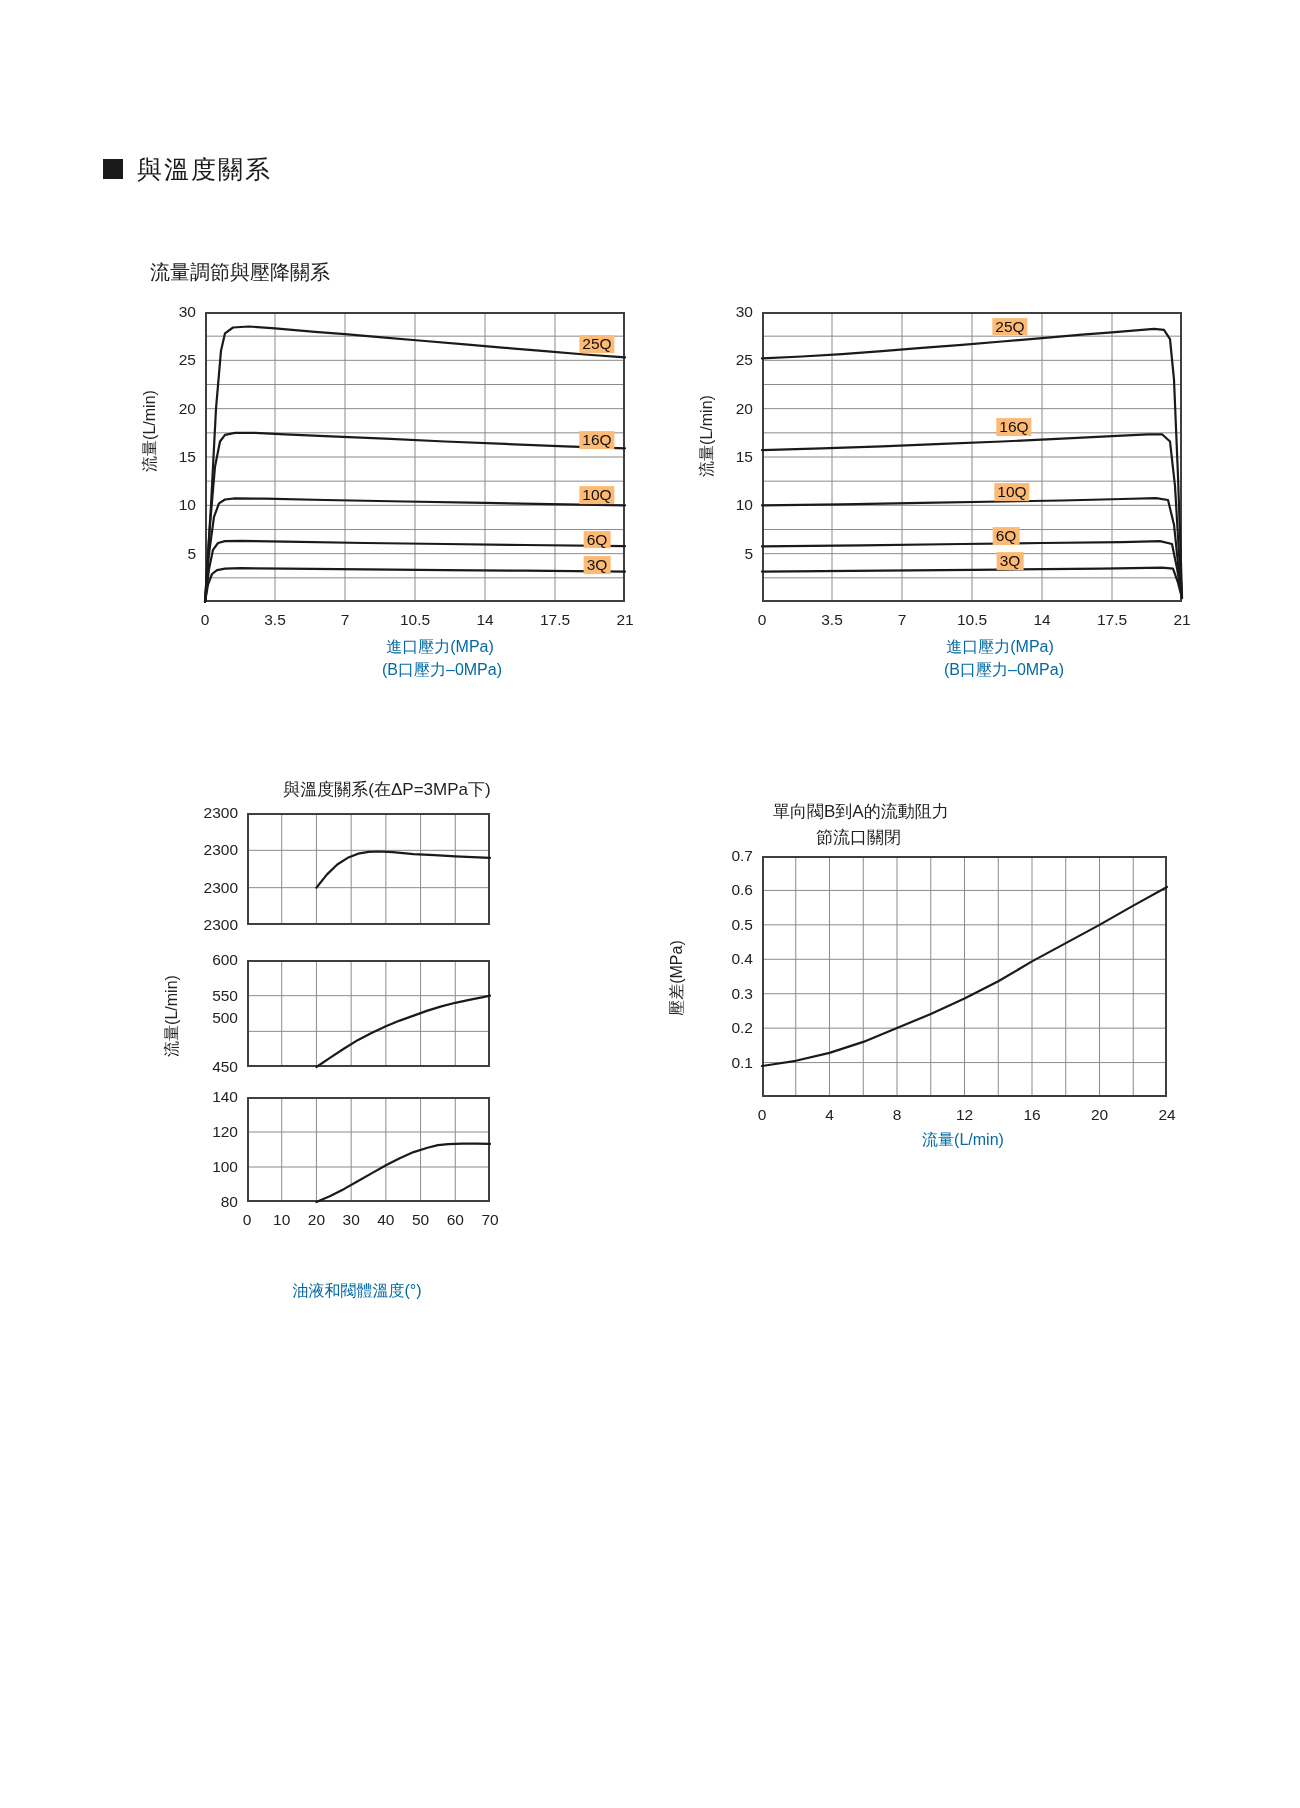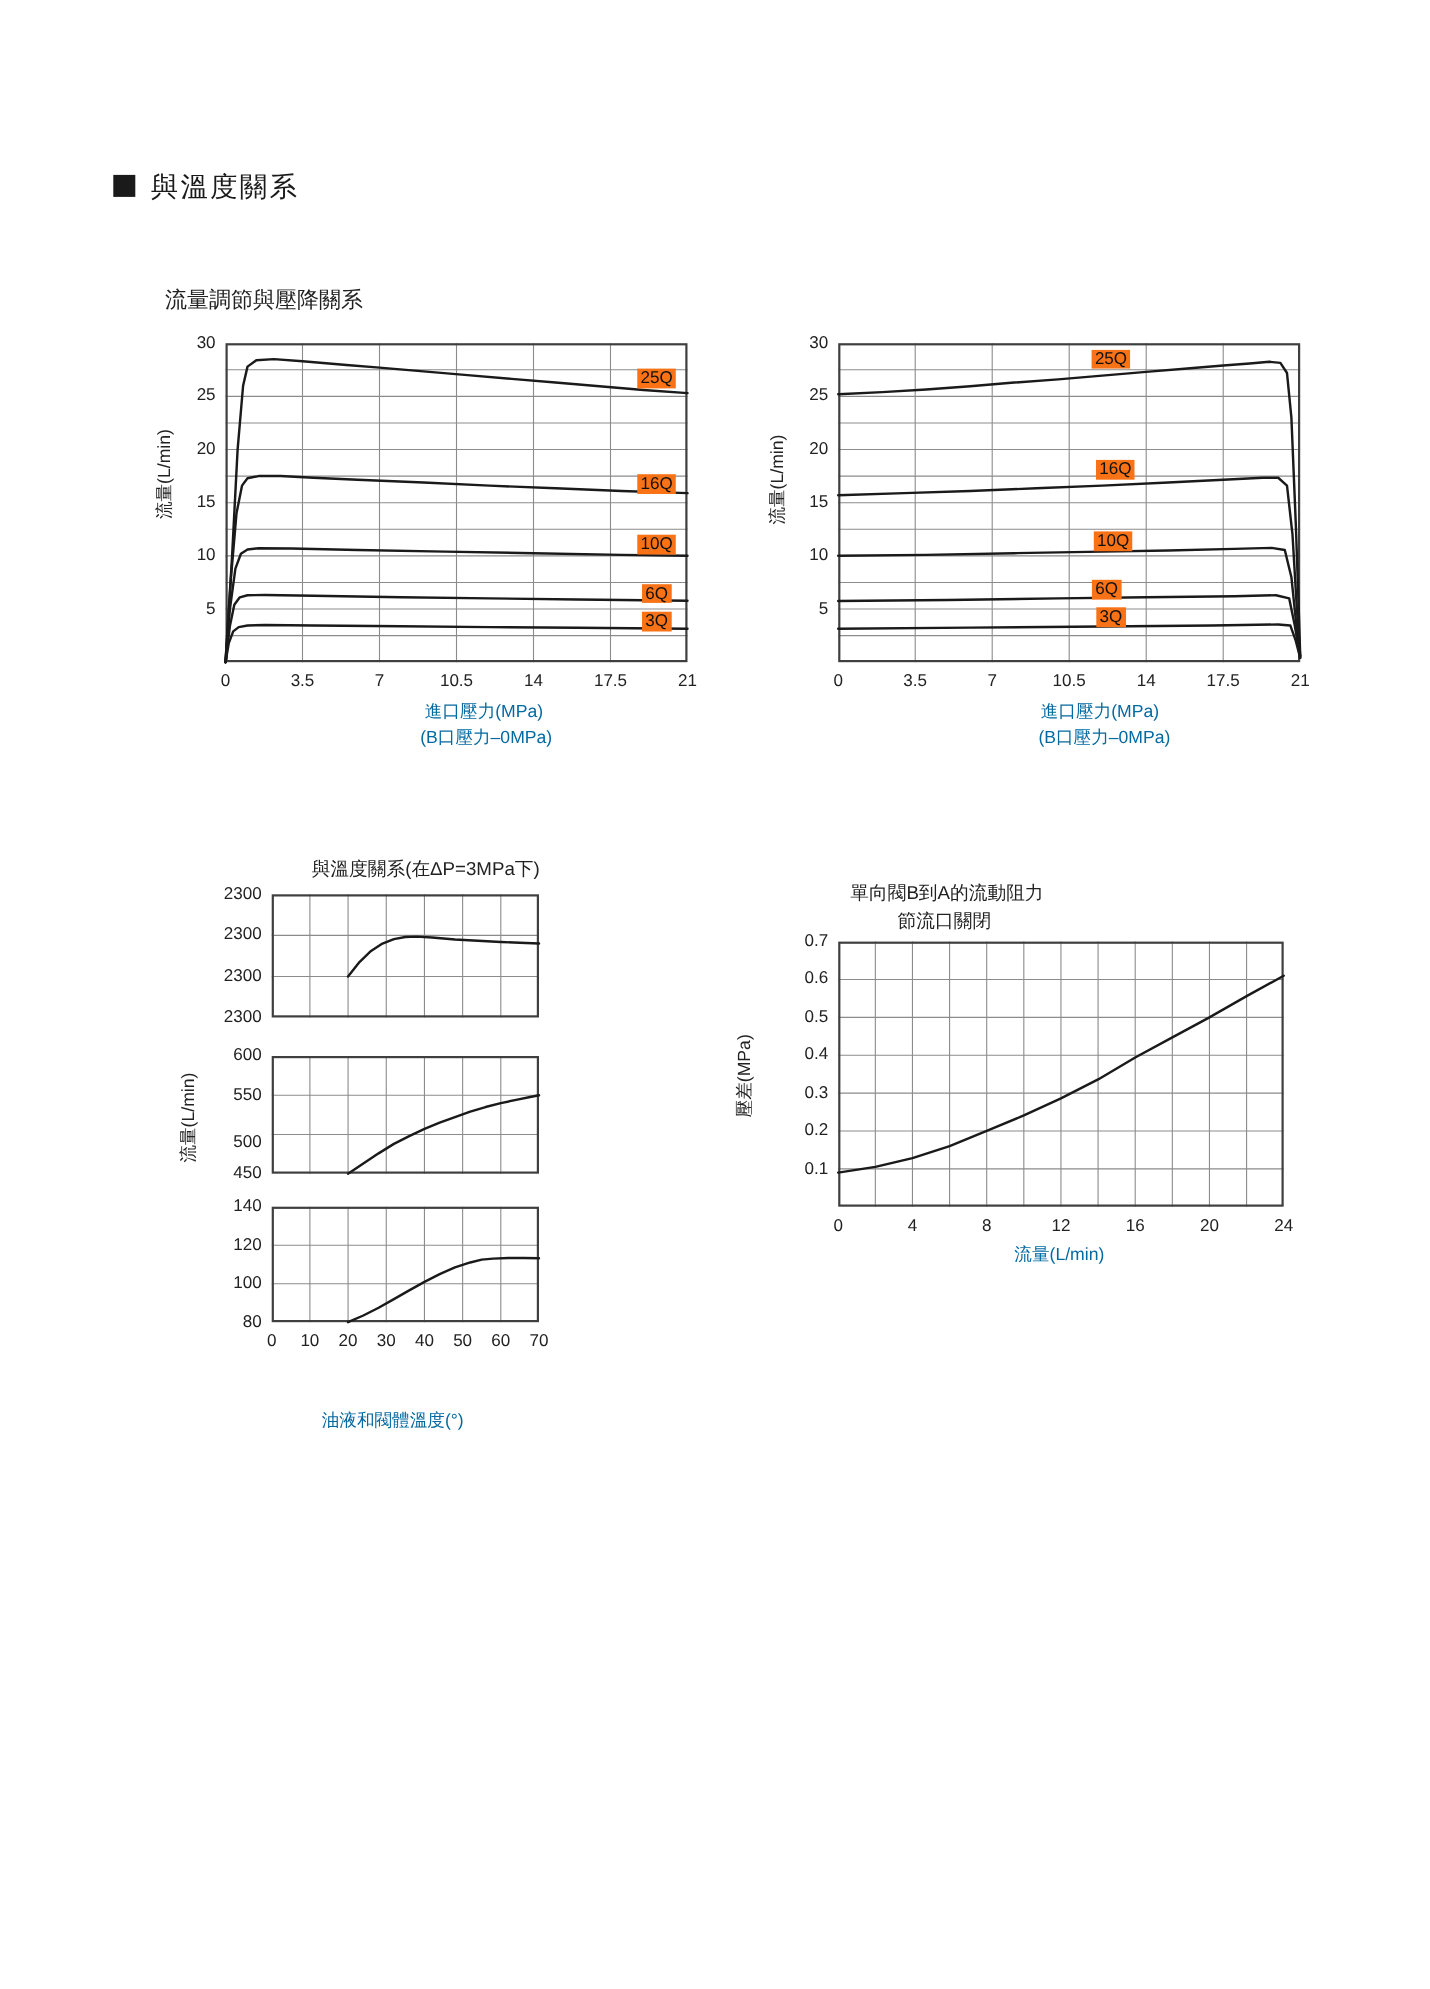--- a/index.html
+++ b/index.html
@@ -9,21 +9,21 @@
   .pgtitle{position:absolute;left:137px;top:153px;font-size:25px;letter-spacing:2px;color:#1a1a1a;white-space:nowrap;}
   .ctitle{position:absolute;font-size:20px;color:#222;white-space:nowrap;}
   .ctitle-c{position:absolute;font-size:17px;color:#222;white-space:nowrap;transform:translateX(-50%);}
   .ctitle-d{position:absolute;font-size:17px;color:#222;white-space:nowrap;}
   .cap{position:absolute;font-size:16px;color:#0369a1;white-space:nowrap;transform:translateX(-50%);}
   .ylab{position:absolute;font-size:16px;color:#222;white-space:nowrap;transform:translate(-50%,-50%) rotate(-90deg);}
   .chart{position:absolute;}
   .chart svg{position:absolute;left:0;top:0;overflow:visible;}
   .xtick{position:absolute;transform:translate(-50%,0);font-size:15.5px;color:#222;white-space:nowrap;}
   .ytick{position:absolute;transform:translate(-100%,-50%);font-size:15.5px;color:#222;white-space:nowrap;}
-  .slabel{position:absolute;transform:translate(-50%,-50%);font-size:15.5px;color:#111;background:#f97316;padding:0 3px;line-height:1.15;white-space:nowrap;}
+  .slabel{position:absolute;transform:translate(-50%,-50%);font-size:15.5px;color:#111;background:#fdba74;padding:0 3px;line-height:1.15;white-space:nowrap;}
   
   #title-a{left:150px;top:259px;}
   #plot-a{left:205px;top:312px;width:420px;height:290px;}
   #ylab-a{left:150px;top:431px;}
   #xcap-a1{left:440px;top:637px;}
   #xcap-a2{left:442px;top:660px;}
   #plot-b{left:762px;top:312px;width:420px;height:290px;}
   #ylab-b{left:707px;top:436px;}
   #xcap-b1{left:1000px;top:637px;}
   #xcap-b2{left:1004px;top:660px;}
@@ -179,21 +179,21 @@
           <line x1="173.57142857142858" x2="173.57142857142858" y1="0" y2="107"></line>
           <line x1="208.28571428571428" x2="208.28571428571428" y1="0" y2="107"></line>
           <line y1="71.33333333333334" y2="71.33333333333334" x1="0" x2="243"></line>
           <line y1="35.66666666666667" y2="35.66666666666667" x1="0" x2="243"></line>
         </g>
         <rect x="1" y="1" width="241" height="105" fill="none" stroke="#3f3f3f" stroke-width="2"></rect>
         <path d="M69.4 107.0L83.3 97.7L97.2 88.5L111.1 79.9L125.0 72.8L138.9 66.3L152.7 60.6L166.6 55.6L180.5 50.6L194.4 46.4L208.3 42.8L222.2 39.9L236.1 37.1L243.0 35.7" fill="none" stroke="#1a1a1a" stroke-width="2.2" stroke-linejoin="round" stroke-linecap="round"></path>
       </svg>
   <div class="ytick" style="left: -9px; top: 0px;">600</div>
       <div class="ytick" style="left: -9px; top: 35.6667px;">550</div>
-      <div class="ytick" style="left: -9px; top: 79px;">500</div>
+      <div class="ytick" style="left: -9px; top: 58px;">500</div>
       <div class="ytick" style="left: -9px; top: 107px;">450</div>
     </div>
   <div class="chart" id="plot-c2">
     <svg width="243" height="105">
         <g stroke="#8b8b8b" stroke-width="1">
           <line x1="34.714285714285715" x2="34.714285714285715" y1="0" y2="105"></line>
           <line x1="69.42857142857143" x2="69.42857142857143" y1="0" y2="105"></line>
           <line x1="104.14285714285714" x2="104.14285714285714" y1="0" y2="105"></line>
           <line x1="138.85714285714286" x2="138.85714285714286" y1="0" y2="105"></line>
           <line x1="173.57142857142858" x2="173.57142857142858" y1="0" y2="105"></line>

